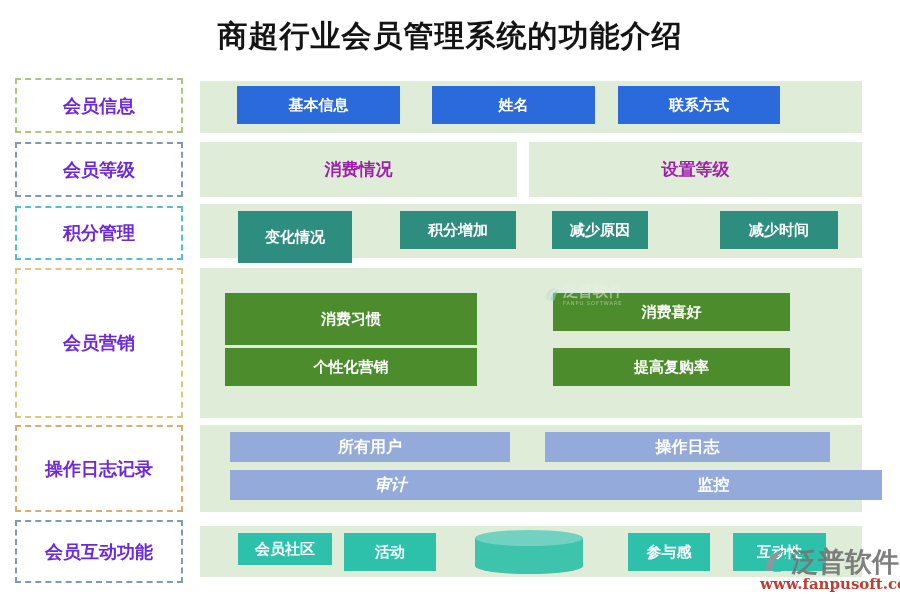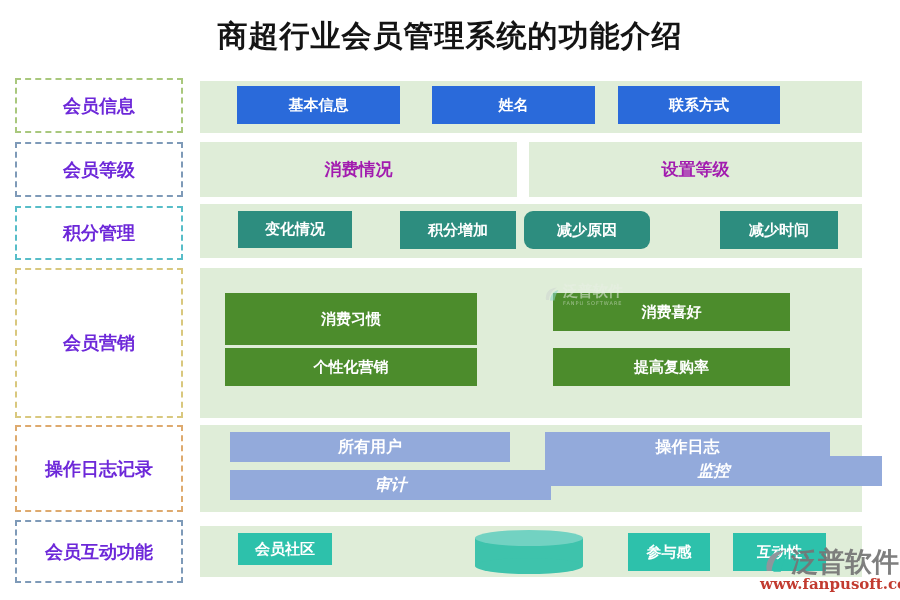--- a/index.html
+++ b/index.html
@@ -46,34 +46,34 @@
   .btn-blue{background:#2a6ada;}
   .btn-teal{background:#2d8d7f;}
   .btn-green{background:#4c8c2c;}
   .btn-peri{background:#93aadb;font-size:16px;}
   .btn-mint{background:#2dc1ab;}
   
   .b-basic{left:237px;top:86px;width:163px;height:38px;}
   .b-name{left:432px;top:86px;width:163px;height:38px;}
   .b-contact{left:618px;top:86px;width:162px;height:38px;}
   
-  .b-change{left:238px;top:211px;width:114px;height:37px;}
+  .b-change{left:238px;top:211px;width:114px;height:52px;}
   .b-incr{left:400px;top:211px;width:116px;height:38px;}
-  .b-reason{left:524px;top:211px;width:126px;height:38px;border-radius:9px;}
+  .b-reason{left:552px;top:211px;width:96px;height:38px;}
   .b-time{left:720px;top:211px;width:118px;height:38px;}
   
   .b-habit{left:225px;top:293px;width:252px;height:52px;}
   .b-pref{left:553px;top:293px;width:237px;height:38px;}
   .b-pers{left:225px;top:348px;width:252px;height:38px;}
   .b-repu{left:553px;top:348px;width:237px;height:38px;}
   
   .b-users{left:230px;top:432px;width:280px;height:30px;}
   .b-oplog{left:545px;top:432px;width:285px;height:30px;}
   .b-audit{left:230px;top:470px;width:321px;height:30px;font-style:italic;}
-  .b-mon{left:545px;top:456px;width:337px;height:30px;font-style:italic;}
+  .b-mon{left:545px;top:470px;width:337px;height:30px;}
   
   .b-comm{left:238px;top:533px;width:94px;height:32px;}
   .b-act{left:344px;top:533px;width:92px;height:38px;}
   .b-part{left:628px;top:533px;width:82px;height:38px;}
   .b-inter{left:733px;top:533px;width:93px;height:38px;}
   .cyl{position:absolute;left:475px;top:529px;}
   
   .wm-center{
     position:absolute;left:542px;top:284px;display:flex;gap:3px;align-items:flex-start;
     opacity:0.55;z-index:5;pointer-events:none;
@@ -137,20 +137,21 @@
   <div class="btn btn-green b-pref">消费喜好</div>
   <div class="btn btn-green b-pers">个性化营销</div>
   <div class="btn btn-green b-repu">提高复购率</div>
 
   <div class="btn btn-peri b-users">所有用户</div>
   <div class="btn btn-peri b-oplog">操作日志</div>
   <div class="btn btn-peri b-audit">审计</div>
   <div class="btn btn-peri b-mon">监控</div>
 
   <div class="btn btn-mint b-comm">会员社区</div>
+  <div class="btn btn-mint b-act">活动</div>
   <svg class="cyl" width="108" height="46" viewBox="0 0 108 46">
     <rect x="0" y="9" width="108" height="28" fill="#3ec3ac"></rect>
     <ellipse cx="54" cy="37" rx="54" ry="8" fill="#3ec3ac"></ellipse>
     <ellipse cx="54" cy="9" rx="54" ry="8" fill="#72d2c2"></ellipse>
   </svg>
   <div class="btn btn-mint b-part">参与感</div>
   <div class="btn btn-mint b-inter">互动性</div>
 
   <div class="wm-center">
     <svg width="18" height="20" viewBox="0 0 36 36">

